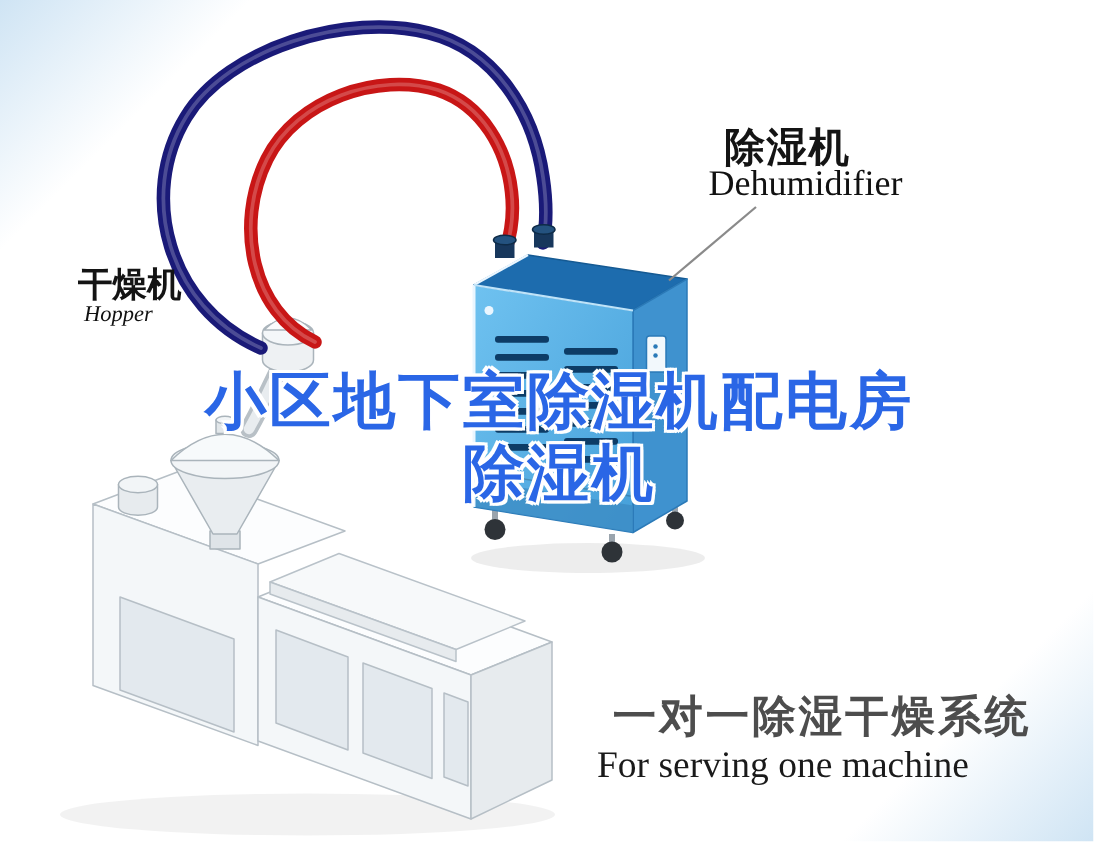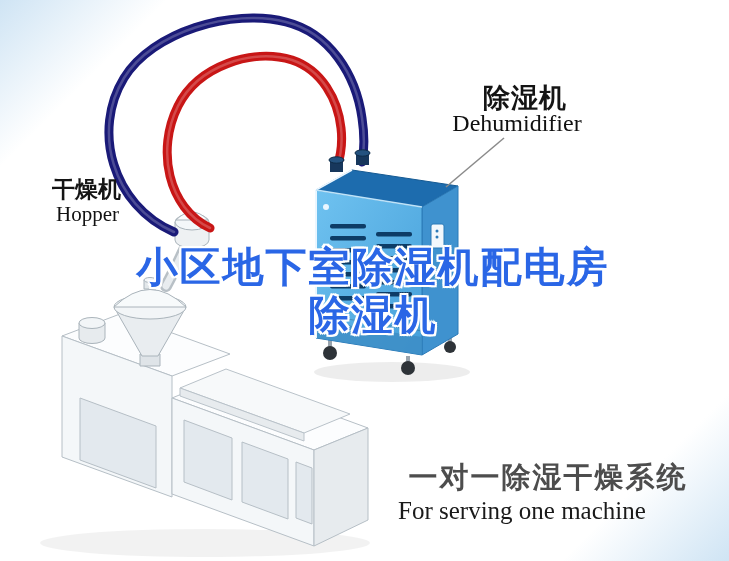--- a/index.html
+++ b/index.html
@@ -27,23 +27,23 @@
   .page svg{position:absolute;left:0;top:0;}
   .lbl{position:absolute;white-space:nowrap;}
   .lbl-cn-strong{
     font-weight:bold;color:var(--text-dark);
   }
   .lbl-en-serif{
     font-family:"Liberation Serif","DejaVu Serif",serif;
     color:#111;
   }
   .dehum-cn{left:445px;top:80px;width:160px;text-align:center;font-size:27px;letter-spacing:1px;}
-  .dehum-en{left:422px;top:110px;width:190px;text-align:center;font-size:24px;}
+  .dehum-en{left:442px;top:110px;width:190px;text-align:center;font-size:24px;}
   .hopper-cn{left:52px;top:174px;font-size:23px;}
-  .hopper-en{left:56px;top:202px;font-size:21px;}
+  .hopper-en{left:56px;top:202px;font-size:15px;font-style:italic;}
   .main-title{
     position:absolute;left:0;right:0;text-align:center;
     color:var(--title-blue);font-weight:bold;letter-spacing:2px;
     text-shadow:
       -2px -2px 0 #fff, 2px -2px 0 #fff, -2px 2px 0 #fff, 2px 2px 0 #fff,
       0 -2px 0 #fff, 0 2px 0 #fff, -2px 0 0 #fff, 2px 0 0 #fff;
     padding-left: 17px;
   }
   .title-line1{top:240px;font-size:41px;}
   .title-line2{top:288px;font-size:41px;}

